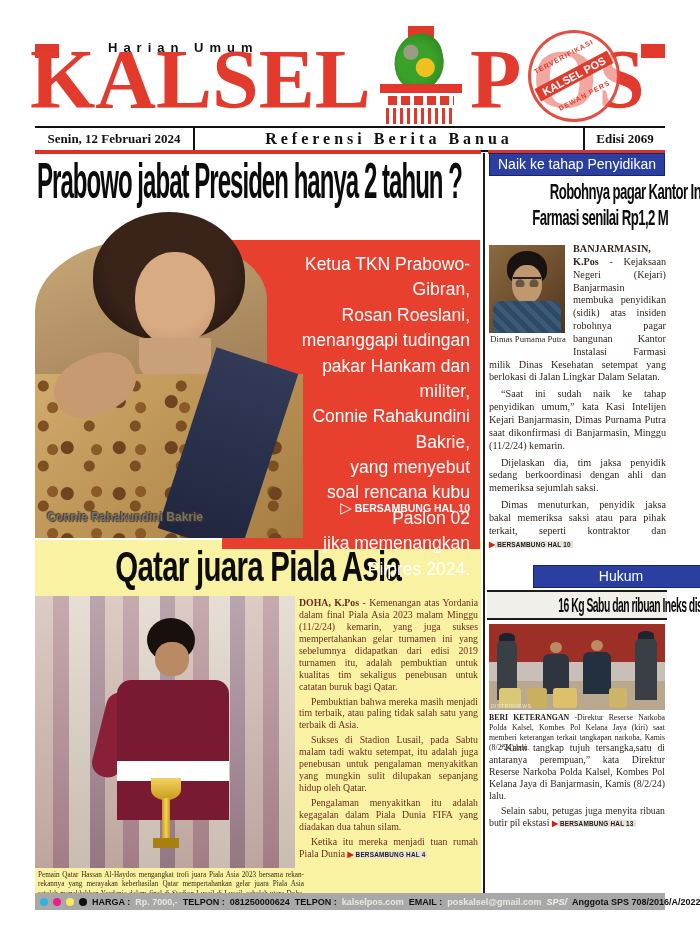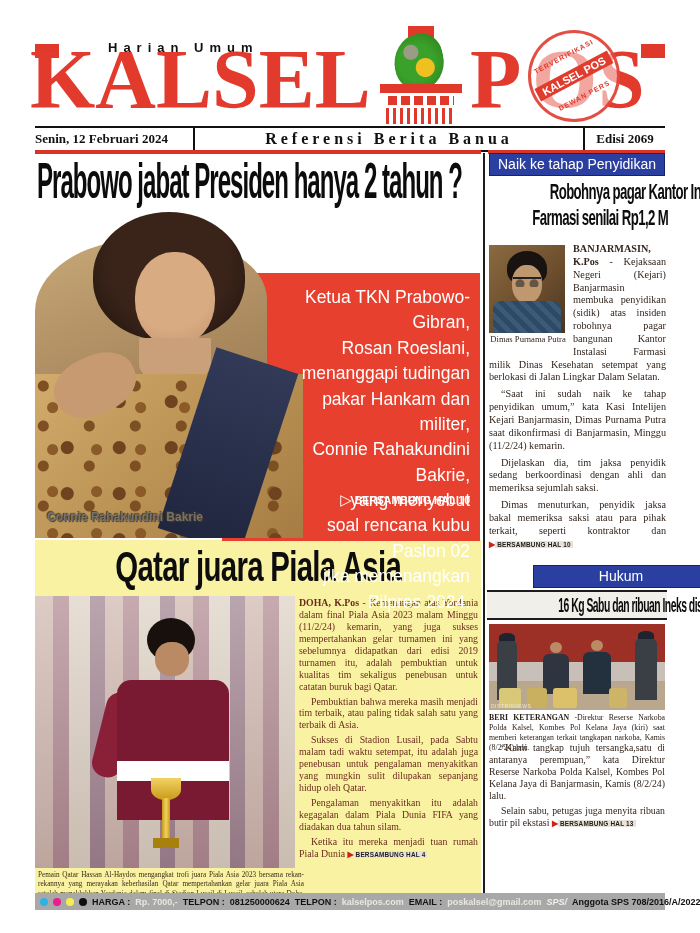--- a/index.html
+++ b/index.html
@@ -26,34 +26,34 @@
       background:repeating-linear-gradient(90deg,#e0392b 0 3px,rgba(0,0,0,0) 3px 7px);}
   .stamp{left:528px;top:30px;width:86px;height:86px;border:3px solid rgba(223,60,45,.9);border-radius:50%;
          background:rgba(255,255,255,.55);}
   .stamp span{position:absolute;left:50%;top:50%;white-space:nowrap;font-weight:bold;color:#df3c2d;}
   .stamp .s1{transform:translate(-50%,-50%) rotate(-28deg) translateY(-22px);font-size:7px;letter-spacing:1px;}
   .stamp .s2{transform:translate(-50%,-50%) rotate(-28deg);font-size:11px;background:#df3c2d;color:#fff;padding:1px 6px;}
   .stamp .s3{transform:translate(-50%,-50%) rotate(-28deg) translateY(22px);font-size:7px;letter-spacing:1px;}
 
   .datebar{left:35px;top:126px;width:630px;height:22px;border-top:2px solid #111;border-bottom:2px solid #111;
            display:flex;align-items:center;font-family:"Liberation Serif",serif;font-weight:bold;color:#111;}
-  .datebar .cell-date{width:158px;text-align:left;font-size:13px;}
+  .datebar .cell-date{width:158px;text-align:center;font-size:13px;}
   .datebar .cell-slogan{flex:1;text-align:center;font-size:16px;letter-spacing:4px;
            border-left:2px solid #111;border-right:2px solid #111;height:100%;line-height:22px;}
   .datebar .cell-ed{width:80px;text-align:center;font-size:13px;}
 
   .redrule{top:150px;height:4px;background:#d93226;}
   .coldivider{left:483px;top:153px;width:2px;height:740px;background:#1c1c1c;}
 
   
   .mainheadline{left:37px;top:156px;width:444px;height:52px;overflow:visible;}
   .mainheadline span{display:inline-block;white-space:nowrap;font-weight:bold;font-size:50px;line-height:1;
       letter-spacing:-2px;color:#0c0c0c;transform:scaleX(.48);transform-origin:left center;}
 
-  .redbox{left:222px;top:240px;width:258px;height:268px;background:#e8402f;z-index:1;margin-top:33px;}
+  .redbox{left:222px;top:240px;width:258px;height:309px;background:#e8402f;z-index:1;}
   .teaser{position:absolute;right:10px;top:12px;left:64px;text-align:right;color:#fff;
           font-size:17.5px;line-height:1.45;}
   .teaser-cont{position:absolute;right:10px;bottom:34px;color:#fff;font-weight:bold;font-size:10.5px;
           display:flex;align-items:center;gap:3px;}
   .teaser-cont .tri{font-size:15px;font-weight:normal;line-height:1;}
 
   .cphoto{left:35px;top:206px;width:268px;height:332px;overflow:hidden;z-index:2;}
   .cphoto .pbg{position:absolute;left:0;top:34px;width:232px;height:298px;border-radius:45% 40% 0 0/24% 20% 0 0;
       background:linear-gradient(160deg,#c7a877 0%,#a9885e 45%,#8a6a48 100%);}
   .cphoto .hair{position:absolute;left:58px;top:6px;width:152px;height:128px;border-radius:50% 50% 46% 46%;

